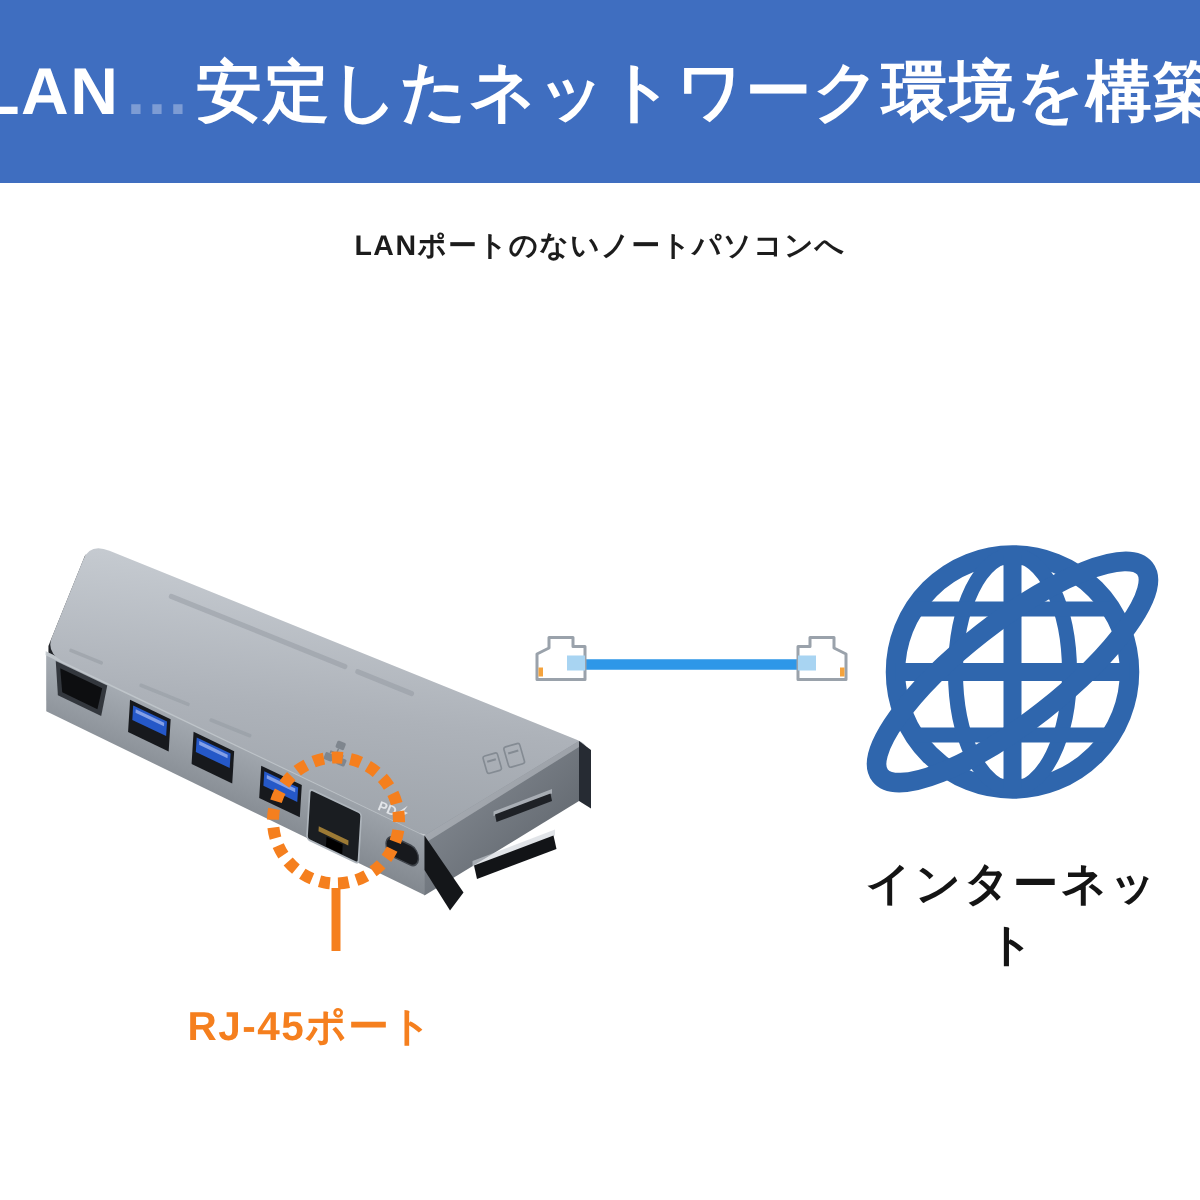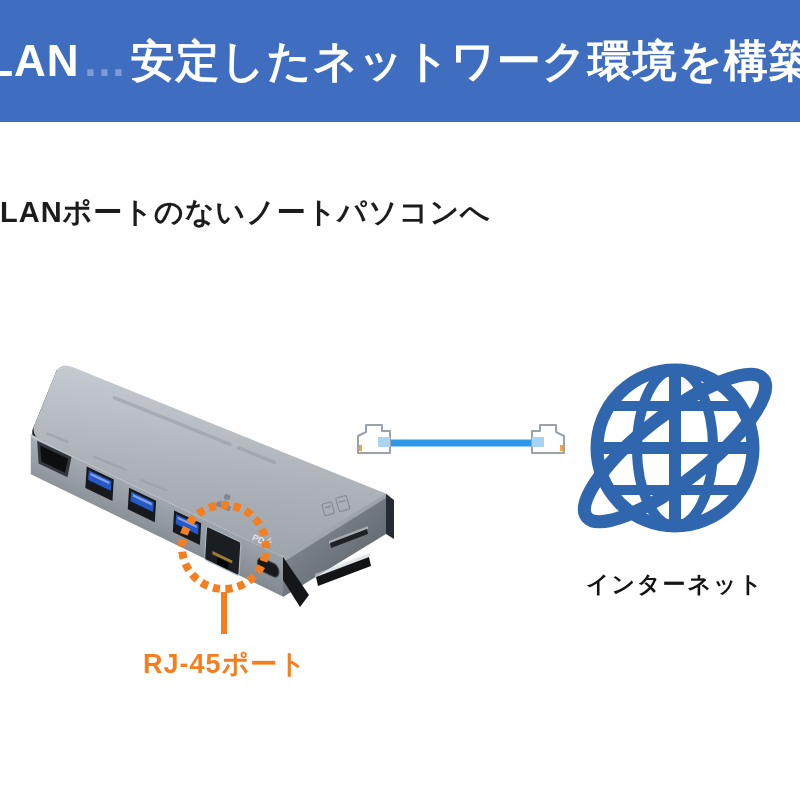--- a/index.html
+++ b/index.html
@@ -2,27 +2,27 @@
 <html><head>
 <meta charset="utf-8">
 <style>
   html,body{margin:0;padding:0;background:#fff;}
   .stage{position:relative;width:800px;height:800px;background:#ffffff;overflow:hidden;
          font-family:"Liberation Sans",sans-serif;}
   .banner{position:absolute;top:0;left:0;width:800px;height:122px;background:#3f6ec0;
           display:flex;align-items:center;justify-content:center;}
   .banner h1{margin:0;font-size:44px;font-weight:bold;color:#ffffff;letter-spacing:1px;white-space:nowrap;}
   .banner .dots{color:#7d9cd4;margin:0 3px;}
-  .subtitle{position:absolute;top:146px;left:0;width:800px;
-            font-size:29px;font-weight:bold;color:#1c1c1c;line-height:37px;letter-spacing:1px;margin-top:48px;}
+  .subtitle{position:absolute;top:146px;left:0;width:800px;text-align:center;
+            font-size:19px;font-weight:bold;color:#1c1c1c;line-height:37px;letter-spacing:1px;}
   .scene{position:absolute;left:0;top:330px;}
-  .rj45-label{position:absolute;left:125px;top:646px;width:200px;text-align:center;
+  .rj45-label{position:absolute;left:125px;top:666px;width:200px;text-align:left;
               font-size:27px;font-weight:bold;color:#f57f1e;letter-spacing:1px;}
   .inet-label{position:absolute;left:575px;top:569px;width:200px;text-align:center;
-              font-size:23px;font-weight:600;color:#141414;letter-spacing:2px;}
+              font-size:30px;font-weight:600;color:#141414;letter-spacing:2px;}
 </style>
 </head>
 <body>
 
 <div class="stage">
 
   <header class="banner">
     <h1><span>LAN</span><span class="dots">…</span><span>安定したネットワーク環境を構築</span></h1>
   </header>
 

